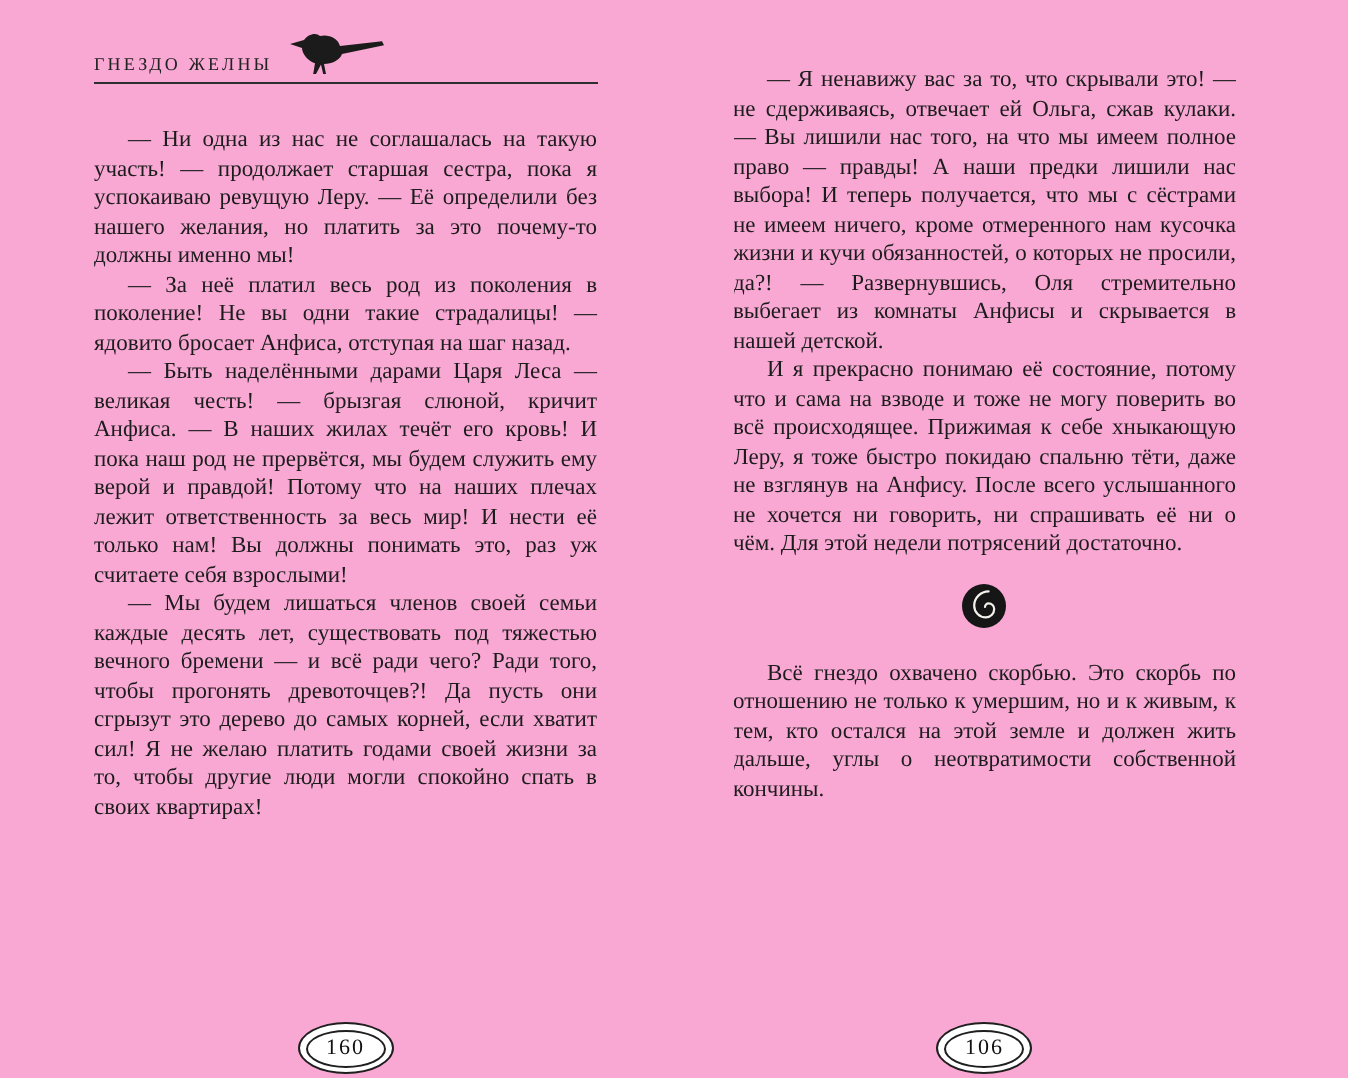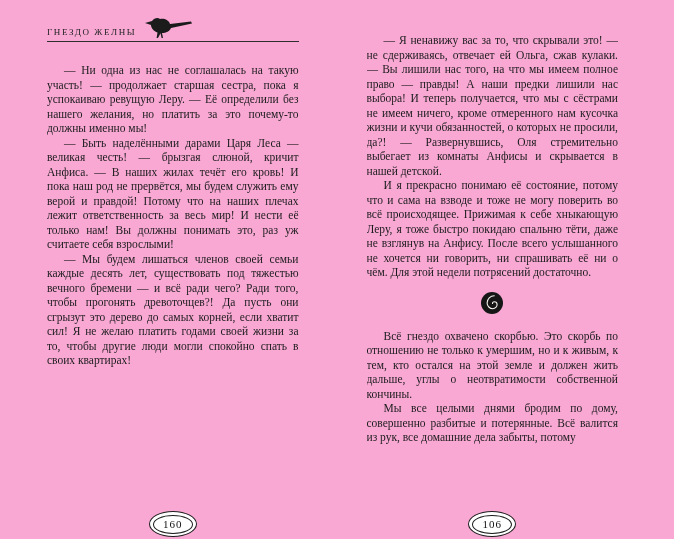--- a/index.html
+++ b/index.html
@@ -106,20 +106,21 @@
     <div class="page-header">
       <span class="running-title title-left">ГНЕЗДО ЖЕЛНЫ</span>
       <span class="bird bird-left-page">
         <svg width="52" height="22" viewBox="0 0 52 22">
           <path fill="#1b1b1b" d="M2 7 L9 5 C11 2 15 1 17 3 C21 2 26 4 27 8 L48 5.6 L49 7.6 L28 12 C27 15 23 17 19 17 L20 22 L18.6 22 L17.5 17.2 L15 22 L13.6 22 L14.5 16.6 C11 15.5 8 12 8 9 Z"></path>
         </svg>
       </span>
     </div>
     <div class="page-body">
       <p>— Ни одна из нас не соглашалась на такую участь! — продолжает старшая сестра, пока я успокаиваю ревущую Леру. — Её определили без нашего желания, но платить за это почему-то должны именно мы!</p>
+      <p>— За неё платил весь род из поколения в поколение! Не вы одни такие страдалицы! — ядовито бросает Анфиса, отступая на шаг назад.</p>
       <p>— Быть наделёнными дарами Царя Леса — великая честь! — брызгая слюной, кричит Анфиса. — В наших жилах течёт его кровь! И пока наш род не прервётся, мы будем служить ему верой и правдой! Потому что на наших плечах лежит ответственность за весь мир! И нести её только нам! Вы должны понимать это, раз уж считаете себя взрослыми!</p>
       <p>— Мы будем лишаться членов своей семьи каждые десять лет, существовать под тяжестью вечного бремени — и всё ради чего? Ради того, чтобы прогонять древоточцев?! Да пусть они сгрызут это дерево до самых корней, если хватит сил! Я не желаю платить годами своей жизни за то, чтобы другие люди могли спокойно спать в своих квартирах!</p>
     </div>
     <div class="page-num-outer">
       <div class="page-num-inner">
         <span class="page-num">160</span>
       </div>
     </div>
   </div>
 
@@ -129,21 +130,20 @@
       <p>И я прекрасно понимаю её состояние, потому что и сама на взводе и тоже не могу поверить во всё происходящее. Прижимая к себе хныкающую Леру, я тоже быстро покидаю спальню тёти, даже не взглянув на Анфису. После всего услышанного не хочется ни говорить, ни спрашивать её ни о чём. Для этой недели потрясений достаточно.</p>
       <div class="ornament-row">
         <span>
           <svg width="24" height="24" viewBox="0 0 24 24">
             <circle cx="12" cy="12" r="11" fill="#161616"></circle>
             <path d="M12.5 12.5 a1.8 1.8 0 0 1 1.8 -1.8 a2.8 2.8 0 0 1 2.8 2.8 a4.2 4.2 0 0 1 -4.2 4.2 a5.8 5.8 0 0 1 -5.8 -5.8 a7.2 7.2 0 0 1 7.2 -7.2" fill="none" stroke="#f3f2ec" stroke-width="1.1" stroke-linecap="round"></path>
           </svg>
         </span>
       </div>
       <p>Всё гнездо охвачено скорбью. Это скорбь по отношению не только к умершим, но и к живым, к тем, кто остался на этой земле и должен жить дальше, углы о неотвратимости собственной кончины.</p>
-      <p>Мы все целыми днями бродим по дому, совершенно разбитые и потерянные. Всё валится из рук, все домашние дела забыты, потому</p>
     </div>
     <div class="page-num-outer">
       <div class="page-num-inner">
         <span class="page-num">106</span>
       </div>
     </div>
   </div>
 
 </div>
 

